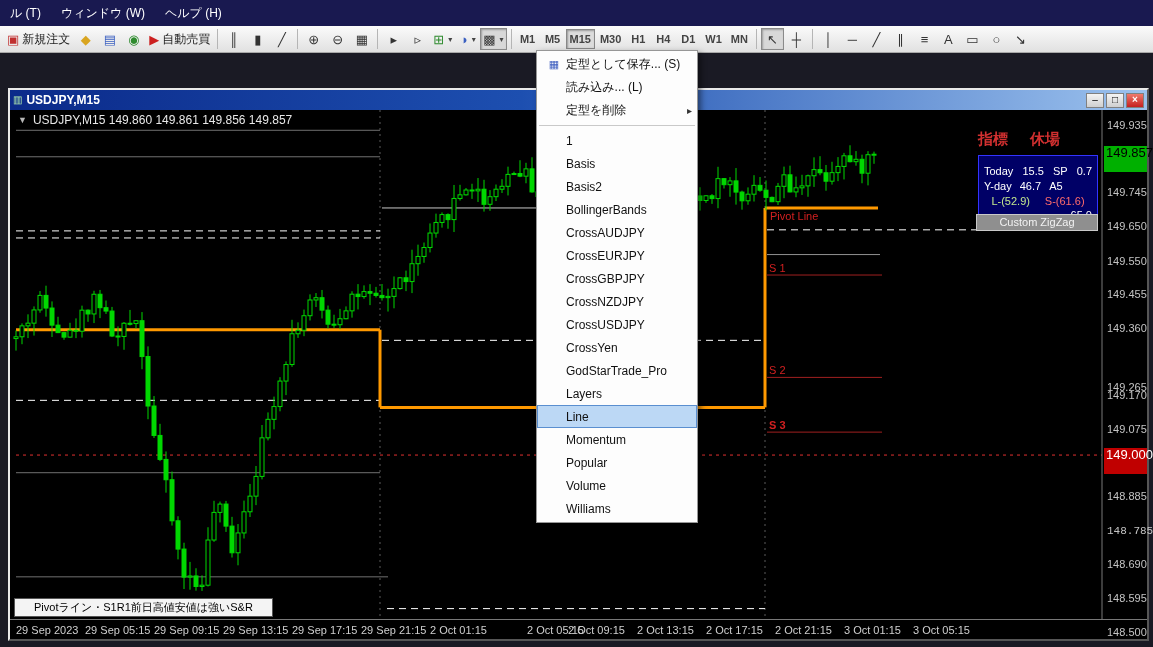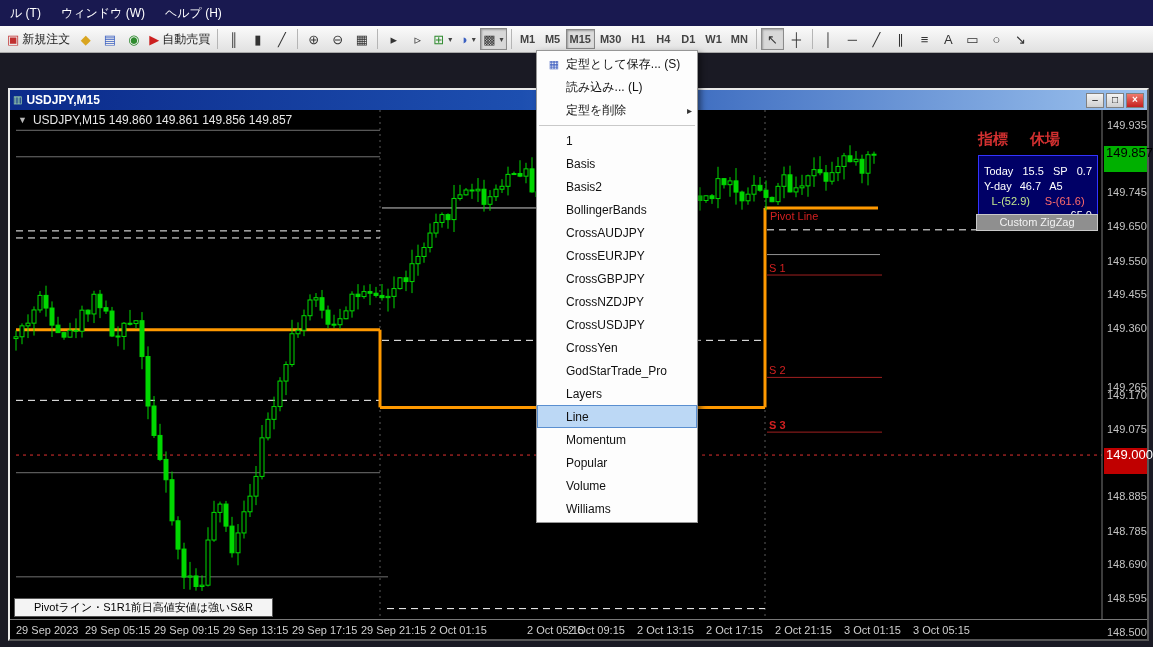--- a/index.html
+++ b/index.html
@@ -508,21 +508,21 @@
           <div class="ptick" style="top: 76.07px;">149.745</div>
           <div class="ptick" style="top: 109.605px;">149.650</div>
           <div class="ptick" style="top: 144.905px;">149.550</div>
           <div class="ptick" style="top: 178.44px;">149.455</div>
           <div class="ptick" style="top: 211.975px;">149.360</div>
           <div class="ptick" style="top: 247px; margin-top: 24px;">149.265</div>
           <div class="ptick" style="top: 279.045px;">149.170</div>
           <div class="ptick" style="top: 312.58px;">149.075</div>
           <div class="ptick" style="top: 346.115px;">148.980</div>
           <div class="ptick" style="top: 379.65px;">148.885</div>
-          <div class="ptick" style="top: 414.95px;">148.785</div>
+          <div class="ptick" style="top: 414.95px; font-family: Liberation Mono, monospace;">148.785</div>
           <div class="ptick" style="top: 448.485px;">148.690</div>
           <div class="ptick" style="top: 482.02px;">148.595</div>
           <div class="ptick" style="top: 515.555px;">148.500</div>
           <div class="ptag" style="top: 35.534px; background: rgb(0, 176, 0); color: rgb(0, 0, 0);">149.857</div>
           <div class="ptag" style="top: 338.055px; background: rgb(192, 0, 0); color: rgb(255, 255, 255);">149.000</div>
         </div>
       <div class="time-scale">
           <div class="ttick" style="left: 6px;">29 Sep 2023</div>
           <div class="ttick" style="left: 75px;">29 Sep 05:15</div>
           <div class="ttick" style="left: 144px;">29 Sep 09:15</div>

